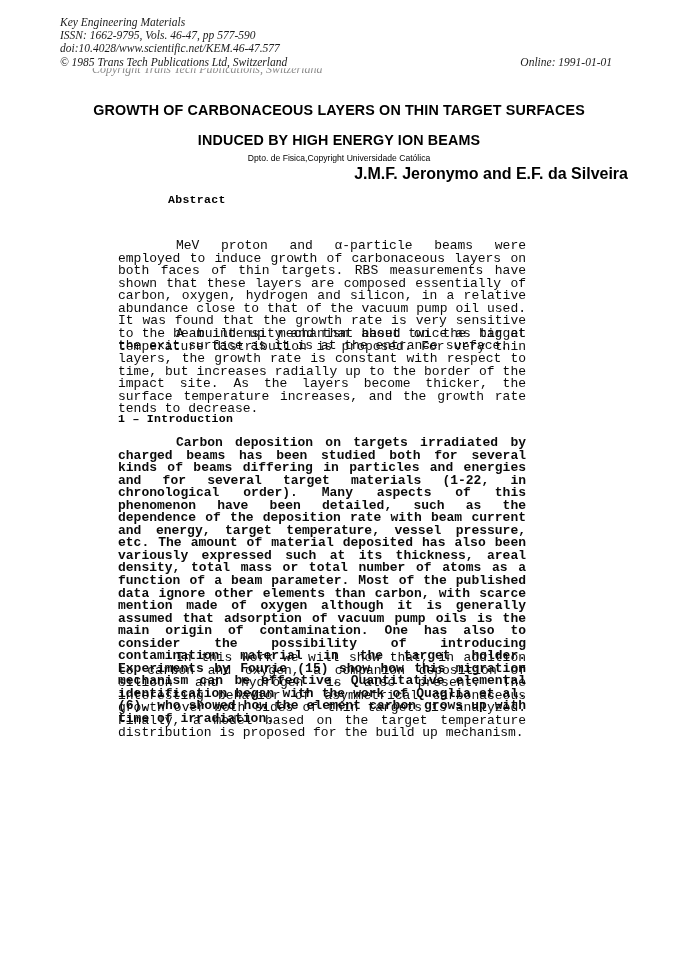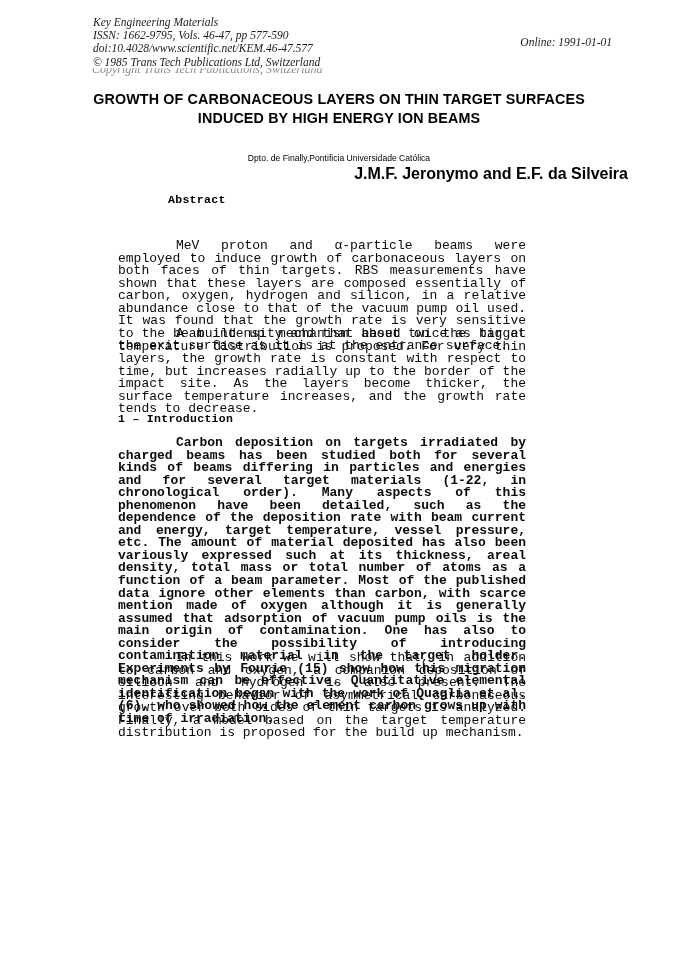--- a/index.html
+++ b/index.html
@@ -24,22 +24,21 @@
     width: 560px;
     font-family: "Liberation Serif", "DejaVu Serif", serif;
     font-style: italic;
     font-size: 11.5px;
     line-height: 13.2px;
     color: #1b1b1b;
   }
   .masthead-row {
     display: flex;
     justify-content: space-between;
-    align-items: center;
-    margin-left: 33px;
+    align-items: flex-end;
   }
   .masthead-left { white-space: nowrap; }
   .masthead-left div { white-space: nowrap; }
   .masthead-right {
     white-space: nowrap;
     padding-right: 8px;
   }
   .copyright-ghost {
     position: absolute;
     left: 92px;
@@ -60,21 +59,21 @@
     left: 50px;
     top: 90px;
     width: 578px;
     text-align: center;
     font-family: "Liberation Sans", "DejaVu Sans", sans-serif;
     font-weight: bold;
     font-size: 14.3px;
     line-height: 18.5px;
     letter-spacing: 0.15px;
   }
-  .title div { white-space: nowrap; }
+  .title div { white-space: nowrap; margin-top: 11px; }
 
   
   .authors {
     position: absolute;
     left: 50px;
     top: 133px;
     width: 578px;
     text-align: right;
     font-family: "Liberation Sans", "DejaVu Sans", sans-serif;
     font-weight: bold;
@@ -153,21 +152,21 @@
 
   <div class="copyright-ghost">Copyright Trans Tech Publications, Switzerland</div>
 
   <div class="title">
     <div>GROWTH OF CARBONACEOUS LAYERS ON THIN TARGET SURFACES</div>
     <div>INDUCED BY HIGH ENERGY ION BEAMS</div>
   </div>
 
   <div class="authors">J.M.F. Jeronymo and E.F. da Silveira</div>
   <div class="affiliation">
-    <div>Dpto. de Finally,Pontificia Universidade Católica</div>
+    <div>Dpto. de Fisica,Copyright Universidade Católica</div>
   </div>
 
   <div class="heading-abstract">Abstract</div>
 
   <div class="body-block" id="abstract-p1">
     <p>MeV proton and α-particle beams were employed to induce growth of carbonaceous layers on both faces of thin targets. RBS measurements have shown that these layers are composed essentially of carbon, oxygen, hydrogen and silicon, in a relative abundance close to that of the vacuum pump oil used. It was found that the growth rate is very sensitive to the beam intensity and that about twice as big at the exit surface as it is at the entrance surface.</p>
   </div>
 
   <div class="body-block" id="abstract-p2">
     <p>A build up mechanism based on the target temperature distribution is proposed. For very thin layers, the growth rate is constant with respect to time, but increases radially up to the border of the impact site. As the layers become thicker, the surface temperature increases, and the growth rate tends to decrease.</p>

